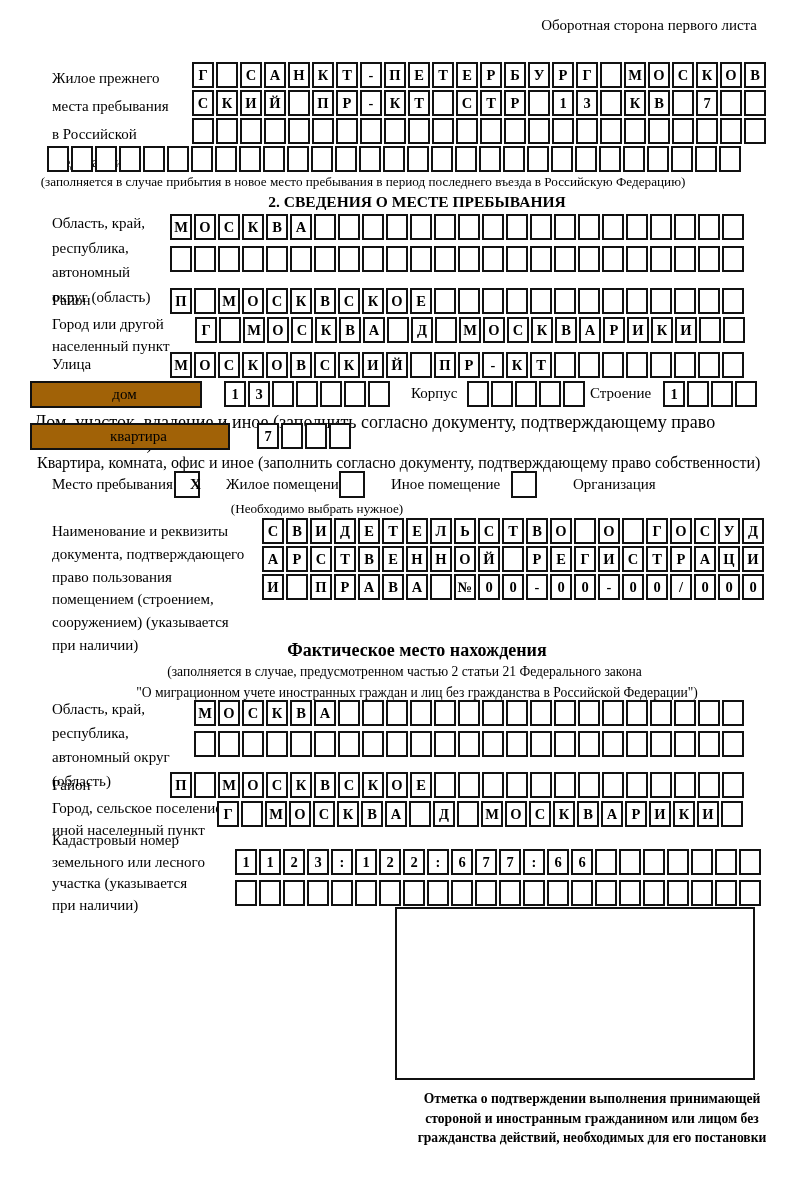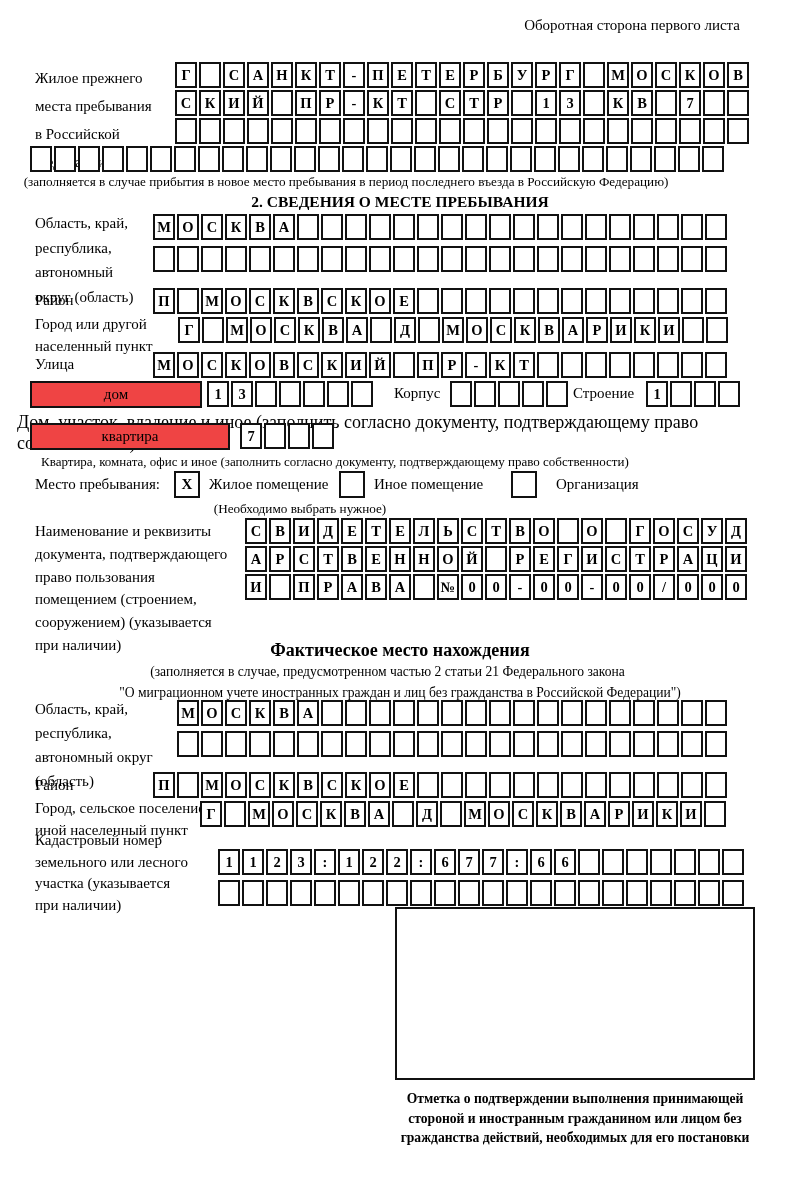--- a/index.html
+++ b/index.html
@@ -1,28 +1,28 @@
 <!DOCTYPE html>
 <html><head>
 <meta charset="utf-8">
 <style>
   html,body{margin:0;padding:0;background:#fff;}
   .page{position:relative;width:800px;height:1180px;background:#fff;
         font-family:"Liberation Serif","DejaVu Serif",serif;color:#000;overflow:hidden;}
-  .abs{position:absolute;}
+  .abs{position:absolute;padding-left:17px;}
   .lbl{font-size:15px;line-height:1.32;}
   .small{font-size:13.2px;}
   .bold{font-weight:bold;}
   .center{text-align:center;}
   .cells{display:flex;gap:2px;}
   .cell{box-sizing:border-box;width:22px;height:26px;border:2px solid #111;
         display:flex;align-items:center;justify-content:center;
         font-size:14.5px;font-weight:600;background:#fff;flex:0 0 auto;}
   .widebox{box-sizing:border-box;border:2px solid #111;height:27px;
-           display:flex;align-items:center;justify-content:center;font-size:15px;background:#ef4444;}
+           display:flex;align-items:center;justify-content:center;font-size:15px;background:#a16207;}
   .checkbox{box-sizing:border-box;width:26px;height:27px;border:2px solid #111;
             display:flex;align-items:center;justify-content:center;font-size:15px;font-weight:600;background:#fff;}
   .stampbox{box-sizing:border-box;border:2px solid #111;background:#fff;}
   .lline{white-space:nowrap;}
 </style>
 </head>
 <body>
 
 <div class="page">
 
@@ -319,21 +319,21 @@
     </div>
   <div class="abs small" style="left:17px;top:412px;font-size:18px;">Дом, участок, владение и иное (заполнить согласно документу, подтверждающему право собственности)</div>
 
   <div class="abs widebox" style="left:30px;top:423px;width:200px;">квартира</div>
   <div class="abs cells" style="left:240px;top:423px;">
       <span class="cell">7</span>
       <span class="cell"></span>
       <span class="cell"></span>
       <span class="cell"></span>
     </div>
-  <div class="abs small" style="left:41px;top:454px;font-size:13px;">Квартира, комната, офис и иное (заполнить согласно документу, подтверждающему право собственности)</div>
+  <div class="abs small" style="left:20px;top:454px;font-size:16px;">Квартира, комната, офис и иное (заполнить согласно документу, подтверждающему право собственности)</div>
 
   <div class="abs lbl" style="left:35px;top:475px;">Место пребывания:</div>
   <div class="abs checkbox" style="left:174px;top:471px;">X</div>
   <div class="abs lbl" style="left:209px;top:475px;">Жилое помещение</div>
   <div class="abs checkbox" style="left:339px;top:471px;"></div>
   <div class="abs lbl" style="left:374px;top:475px;">Иное помещение</div>
   <div class="abs checkbox" style="left:511px;top:471px;"></div>
   <div class="abs lbl" style="left:556px;top:475px;">Организация</div>
   <div class="abs small center" style="left:0;top:501px;width:600px;">(Необходимо выбрать нужное)</div>
 

